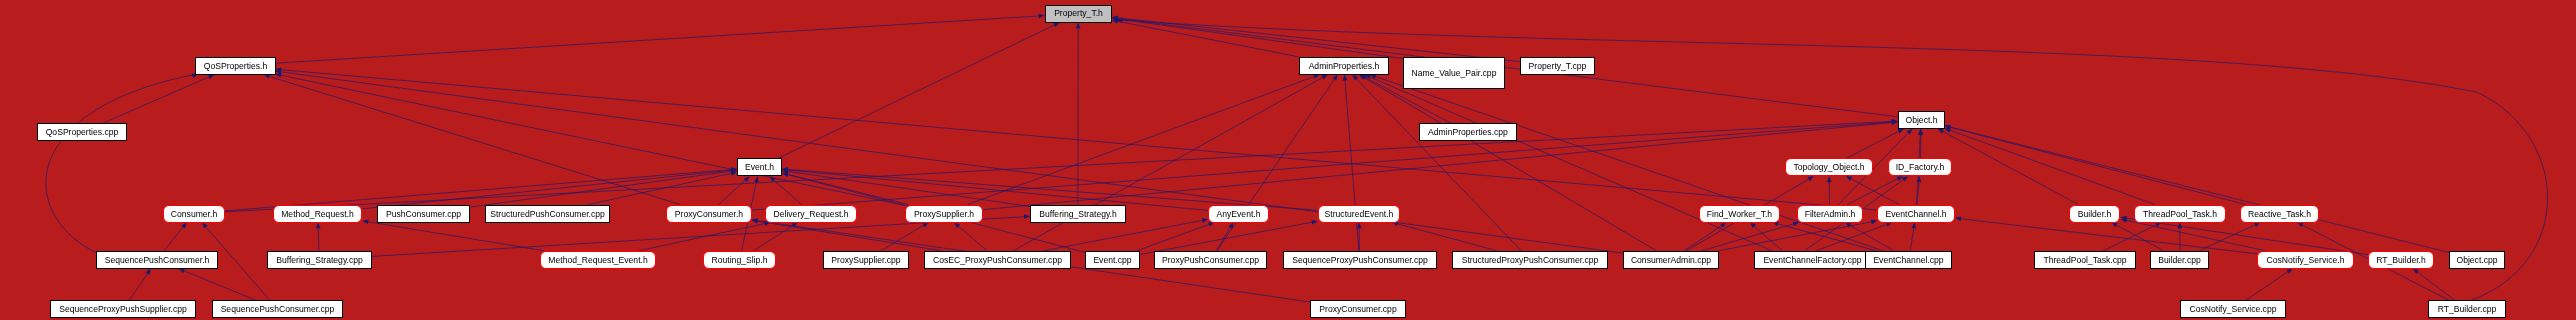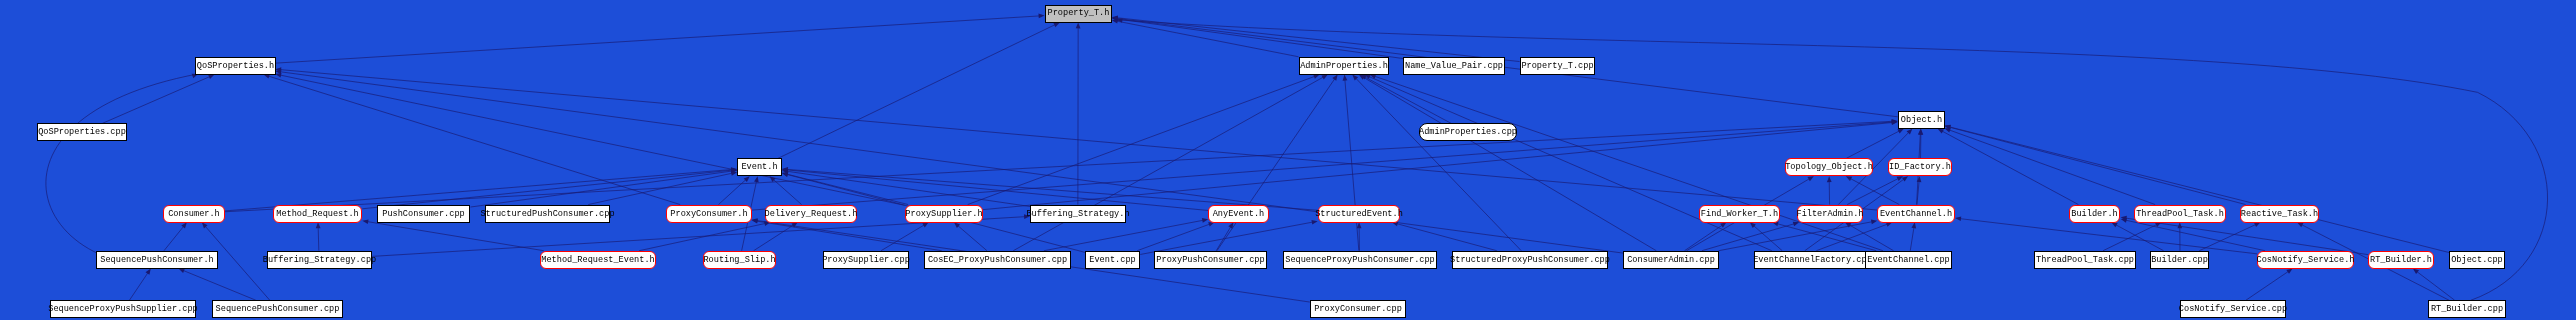--- a/index.html
+++ b/index.html
@@ -1,17 +1,17 @@
 <!DOCTYPE html>
 <html style="font-size:10.6px"><head>
 <meta charset="utf-8">
 <style>
   html,body{margin:0;padding:0;background:#ffffff;}
-  #canvas{position:relative;width:2576px;height:320px;background:#1d4ed8;overflow:hidden;
-          font-family:Liberation Mono, monospace;}
+  #canvas{position:relative;width:2576px;height:320px;background:#b91c1c;overflow:hidden;
+          font-family:Liberation Sans, sans-serif;}
   #edge-layer{position:absolute;left:0;top:0;width:2576px;height:320px;}
   #node-layer{position:absolute;left:0;top:0;width:2576px;height:320px;}
   .gnode{position:absolute;box-sizing:border-box;display:flex;align-items:center;justify-content:center;
          background:#ffffff;border:0.7px solid #000000;color:#000000;font-size:8.6px;line-height:8.6px;
          white-space:nowrap;cursor:pointer;}
   .gnode.truncated{border-color:#ff0000;border-radius:6px;}
   .gnode.main{background:#c0c0c0;border-width:1.3px;cursor:default;}
 </style>
 </head>
 <body>
@@ -194,25 +194,25 @@
       <polygon points="3656.82,407 3666.16771701017,409.5651874586047 3661.8199416566026,415.3042509253136" fill="#191970"></polygon>
       <path d="M 150 385 C 28 330 20 165 300 112" fill="none" stroke="#191970" stroke-width="1"></path>
       <polygon points="300,112 292.91676449628613,118.6172331679432 290.3071514159705,111.90679953284587" fill="#191970"></polygon>
       <path d="M 3745 455 C 3898 400 3898 210 3755 140 C 3340 55 2380 78 1692 30" fill="none" stroke="#191970" stroke-width="1"></path>
       <polygon points="1692,30 1701.3677969613727,27.50914069235179 1700.501411115234,34.65682392299449" fill="#191970"></polygon>
     </svg>
   <div id="node-layer">
       <div class="gnode main" style="left: 1045px; top: 4.6px; width: 67px; height: 18px;">Property_T.h</div>
       <div class="gnode" style="left: 195px; top: 57px; width: 81px; height: 18px;">QoSProperties.h</div>
       <div class="gnode" style="left: 1299px; top: 57px; width: 90px; height: 18px;">AdminProperties.h</div>
-      <div class="gnode" style="left: 1403px; top: 57px; width: 102px; height: 18px;">Name_Value_Pair.cpp</div>
+      <div class="gnode" style="left: 1403px; top: 57px; width: 102px; height: 32px;">Name_Value_Pair.cpp</div>
       <div class="gnode" style="left: 1520px; top: 57px; width: 75px; height: 18px;">Property_T.cpp</div>
       <div class="gnode" style="left: 1898px; top: 111px; width: 47px; height: 18px;">Object.h</div>
       <div class="gnode" style="left: 37px; top: 123px; width: 90px; height: 18px;">QoSProperties.cpp</div>
-      <div class="gnode" style="left: 1419px; top: 123px; width: 98px; height: 18px; border-radius: 8px;">AdminProperties.cpp</div>
+      <div class="gnode" style="left: 1419px; top: 123px; width: 98px; height: 18px;">AdminProperties.cpp</div>
       <div class="gnode" style="left: 737px; top: 158px; width: 45px; height: 18px;">Event.h</div>
       <div class="gnode truncated" style="left: 1785px; top: 158px; width: 88px; height: 18px;">Topology_Object.h</div>
       <div class="gnode truncated" style="left: 1888px; top: 158px; width: 64px; height: 18px;">ID_Factory.h</div>
       <div class="gnode truncated" style="left: 163px; top: 205px; width: 62px; height: 18px;">Consumer.h</div>
       <div class="gnode truncated" style="left: 273px; top: 205px; width: 89px; height: 18px;">Method_Request.h</div>
       <div class="gnode" style="left: 377px; top: 205px; width: 93px; height: 18px;">PushConsumer.cpp</div>
       <div class="gnode" style="left: 485px; top: 205px; width: 125px; height: 18px;">StructuredPushConsumer.cpp</div>
       <div class="gnode truncated" style="left: 666px; top: 205px; width: 86px; height: 18px;">ProxyConsumer.h</div>
       <div class="gnode truncated" style="left: 765px; top: 205px; width: 92px; height: 18px;">Delivery_Request.h</div>
       <div class="gnode truncated" style="left: 905px; top: 205px; width: 78px; height: 18px;">ProxySupplier.h</div>

